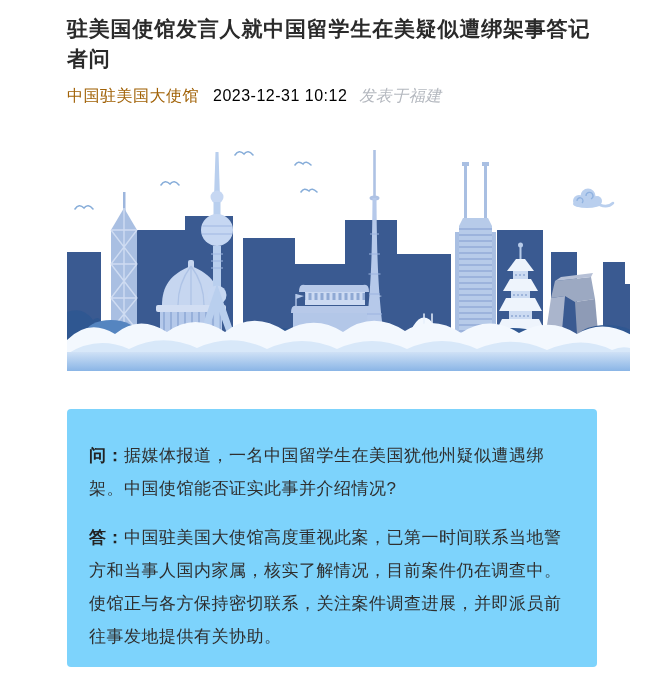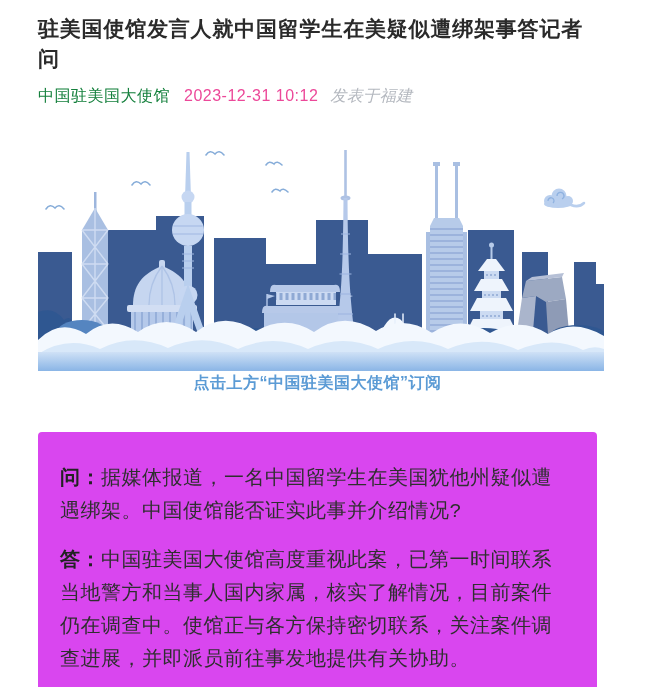--- a/index.html
+++ b/index.html
@@ -1,26 +1,26 @@
 <!DOCTYPE html>
 <html><head>
 <meta charset="utf-8">
 <style>
   html,body{margin:0;padding:0;background:#ffffff;}
   body{font-family:"Liberation Sans","DejaVu Sans",sans-serif;color:#2f2f2f;}
-  .page{width:630px;height:687px;box-sizing:border-box;padding:14px 33px 20px 38px;background:#fff;overflow:hidden;}
+  .page{width:630px;height:687px;box-sizing:border-box;padding:14px 33px 20px 67px;background:#fff;overflow:hidden;}
   .title{margin:0;font-size:21px;line-height:30px;font-weight:bold;color:#2a2a2a;letter-spacing:0.8px;}
   .meta{margin-top:12px;font-size:16px;letter-spacing:0.5px;white-space:nowrap;}
-  .meta .account{color:#15803d;margin-right:14px;cursor:pointer;}
-  .meta .time{color:#ec4899;margin-right:12px;}
+  .meta .account{color:#a16207;margin-right:14px;cursor:pointer;}
+  .meta .time{color:#000000;margin-right:12px;}
   .meta .loc{color:#b4b8bf;font-style:italic;}
   .banner{margin:27px 0 0 0;}
   .banner svg{display:block;}
   .caption{margin-top:2px;text-align:center;font-size:16px;font-weight:bold;color:#5b9bd5;letter-spacing:0.5px;}
-  .qa-box{margin-top:38px;background:#d946ef;border-radius:4px;padding:30px 28px 14px 22px;font-size:20px;line-height:33px;letter-spacing:0.5px;color:#2f2f2f;font-family:Liberation Mono, monospace;}
+  .qa-box{margin-top:38px;background:#7dd3fc;border-radius:4px;padding:30px 28px 14px 22px;font-size:17px;line-height:33px;letter-spacing:0.5px;color:#2f2f2f;}
   .qa-box p{margin:0;}
   .qa-box p.a{margin-top:16px;}
   .qa-box strong{font-weight:bold;color:#222;}
 </style>
 </head>
 <body>
 
 <div class="page">
 
   <h1 class="title">驻美国使馆发言人就中国留学生在美疑似遭绑架事答记者问</h1>
@@ -176,21 +176,20 @@
 
       <g>
         <circle cx="512" cy="67" r="6" fill="#b9cfee"></circle>
         <circle cx="521" cy="62" r="7.5" fill="#b9cfee"></circle>
         <circle cx="530" cy="67" r="5" fill="#b9cfee"></circle>
         <ellipse cx="520" cy="70" rx="14" ry="4" fill="#b9cfee"></ellipse>
         <path d="M510,67 a3,3 0 1 1 5,2 M519,62 a3.5,3.5 0 1 1 5,3" stroke="#8fb2e0" stroke-width="1.3" fill="none"></path>
         <path d="M533,71 q8,3 13,-2" stroke="#b9cfee" stroke-width="2.5" fill="none" stroke-linecap="round"></path>
       </g>
     </svg>
-    <figcaption class="caption">点击上方“中国驻美国大使馆”订阅</figcaption>
   </figure>
 
   <div class="qa-box">
     <p class="q"><strong>问：</strong><span>据媒体报道，一名中国留学生在美国犹他州疑似遭遇绑架。中国使馆能否证实此事并介绍情况?</span></p>
     <p class="a"><strong>答：</strong><span>中国驻美国大使馆高度重视此案，已第一时间联系当地警方和当事人国内家属，核实了解情况，目前案件仍在调查中。使馆正与各方保持密切联系，关注案件调查进展，并即派员前往事发地提供有关协助。</span></p>
   </div>
 
 </div>
 
 </body></html>

